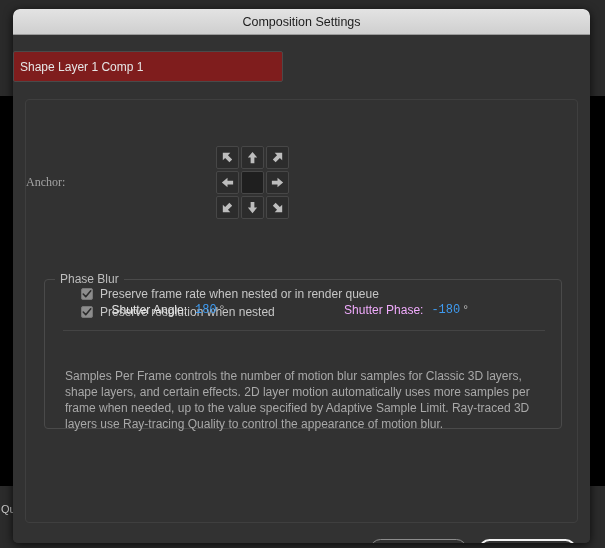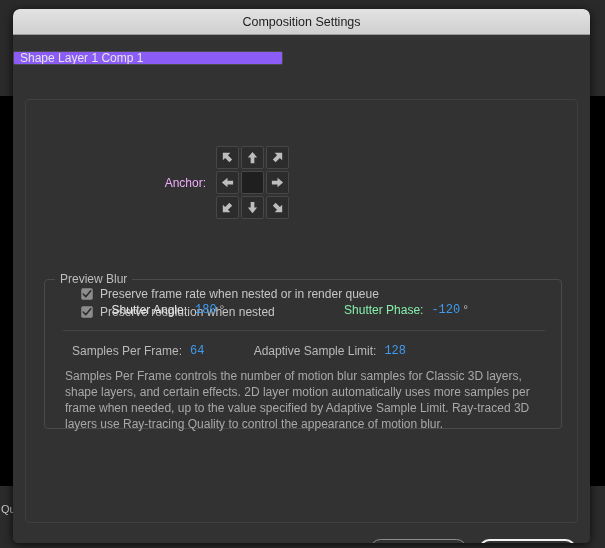--- a/index.html
+++ b/index.html
@@ -92,22 +92,22 @@
   #comp-name-label {
     width: 205px;
     text-align: right;
     padding-right: 9px;
     font-size: 12px;
     color: #b9b9b9;
     box-sizing: border-box;
   }
   #comp-name-input {
     width: 270px;
-    height: 14px;
-    background: #8b5cf6;
+    height: 31px;
+    background: #7f1d1d;
     border: 1px solid #4a4a4a;
     border-radius: 2px;
     color: #e6e6e6;
     font-size: 12px;
     font-family: "Liberation Sans", sans-serif;
     padding: 0 6px;
     box-sizing: border-box;
     outline: none;
   }
 
@@ -157,25 +157,25 @@
   #anchor-row {
     position: absolute;
     left: 0;
     top: 46px;
     width: 553px;
     display: flex;
     align-items: center;
   }
   #anchor-label {
     width: 190px;
-    text-align: right;
     padding-right: 10px;
     font-size: 12px;
-    color: #f0abfc;
-    box-sizing: border-box;
+    color: #a3a3a3;
+    box-sizing: border-box;
+    font-family: Liberation Serif, serif;
   }
   #anchor-grid {
     display: grid;
     grid-template-columns: repeat(3, 23px);
     grid-template-rows: repeat(3, 23px);
     gap: 2px;
   }
   .anchor-cell {
     background: #2c2c2c;
     border: 1px solid #474747;
@@ -255,21 +255,21 @@
     width: 150px;
     text-align: right;
     padding-right: 8px;
     color: #e5e5e5;
     box-sizing: border-box;
   }
   #shutter-phase-label {
     width: 207px;
     text-align: right;
     padding-right: 8px;
-    color: #86efac;
+    color: #f0abfc;
     box-sizing: border-box;
   }
   .num-value {
     color: #3f9bf0;
     font-size: 12px;
     cursor: default;
     font-family: Liberation Mono, monospace;
   }
   .unit {
     color: #b9b9b9;
@@ -469,41 +469,34 @@
       <div class="check-row" id="check-frame-rate">
         <span class="checkbox">
           <svg width="10" height="10" viewBox="0 0 12 12">
               <path d="M1.5 6 L4.5 9.2 L10.5 2.2" stroke="#2b2b2b" stroke-width="1.9" fill="none" stroke-linecap="round" stroke-linejoin="round"></path>
             </svg>
         </span>
         <span class="check-label">Preserve frame rate when nested or in render queue</span>
       </div>
 
       <div id="motion-blur-group">
-        <span id="motion-blur-legend">Preview Blur</span>
+        <span id="motion-blur-legend">Phase Blur</span>
 
         <div id="shutter-row">
           <span id="shutter-angle-label">Shutter Angle:</span>
           <span class="num-value">180</span>
           <span class="unit">°</span>
 
           <span id="shutter-phase-label">Shutter Phase:</span>
-          <span class="num-value">-120</span>
+          <span class="num-value">-180</span>
           <span class="unit">°</span>
         </div>
 
         <div id="mb-divider"></div>
 
-        <div id="samples-row">
-          <span id="samples-label">Samples Per Frame:</span>
-          <span class="num-value">64</span>
-
-          <span id="adaptive-label">Adaptive Sample Limit:</span>
-          <span class="num-value">128</span>
-        </div>
 
         <div id="mb-description">Samples Per Frame controls the number of motion blur samples for Classic 3D layers, shape layers, and certain effects. 2D layer motion automatically uses more samples per frame when needed, up to the value specified by Adaptive Sample Limit. Ray-traced 3D layers use Ray-tracing Quality to control the appearance of motion blur.</div>
       </div>
 
     </div>
 
     <div id="dialog-footer">
       <div id="preview-row">
 
         <span class="check-label">Preview</span>

